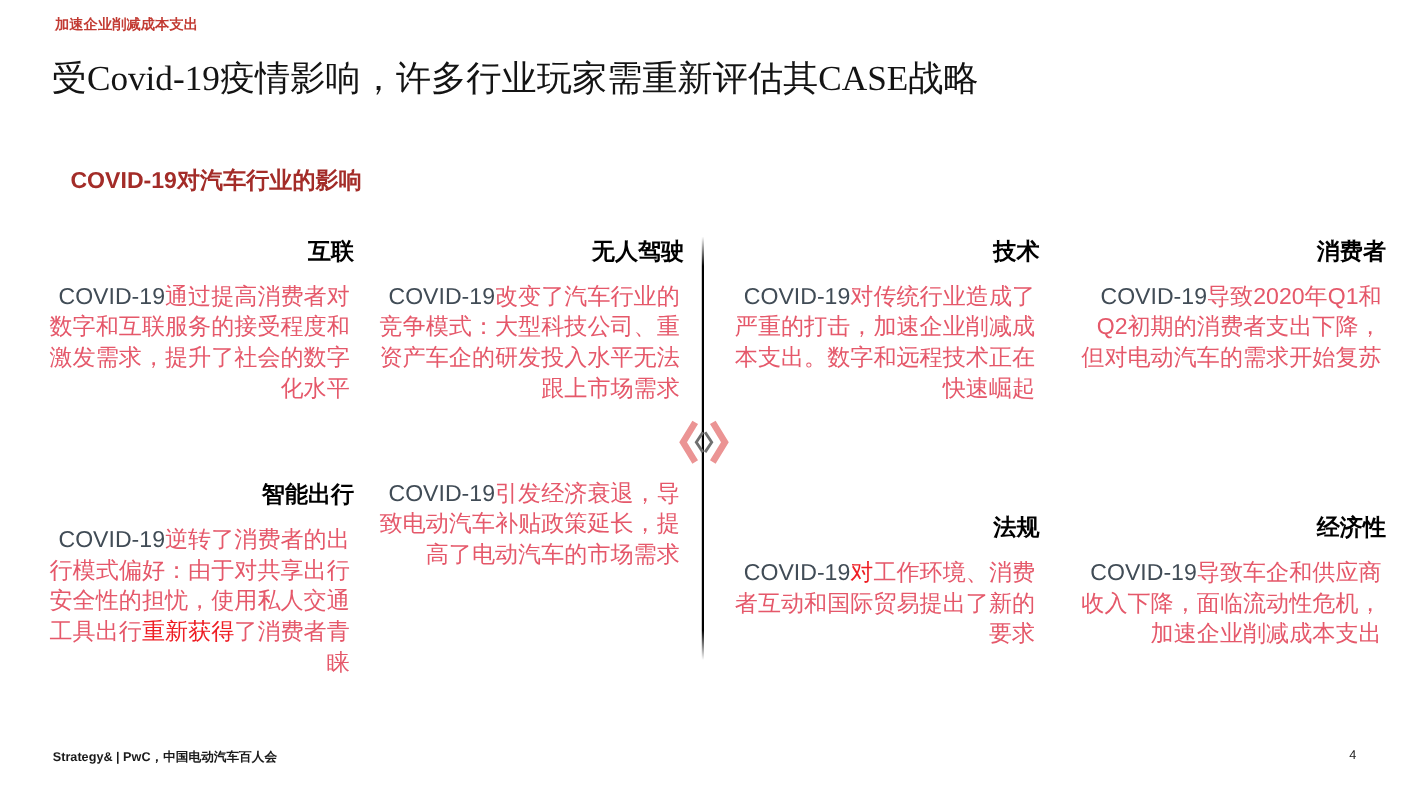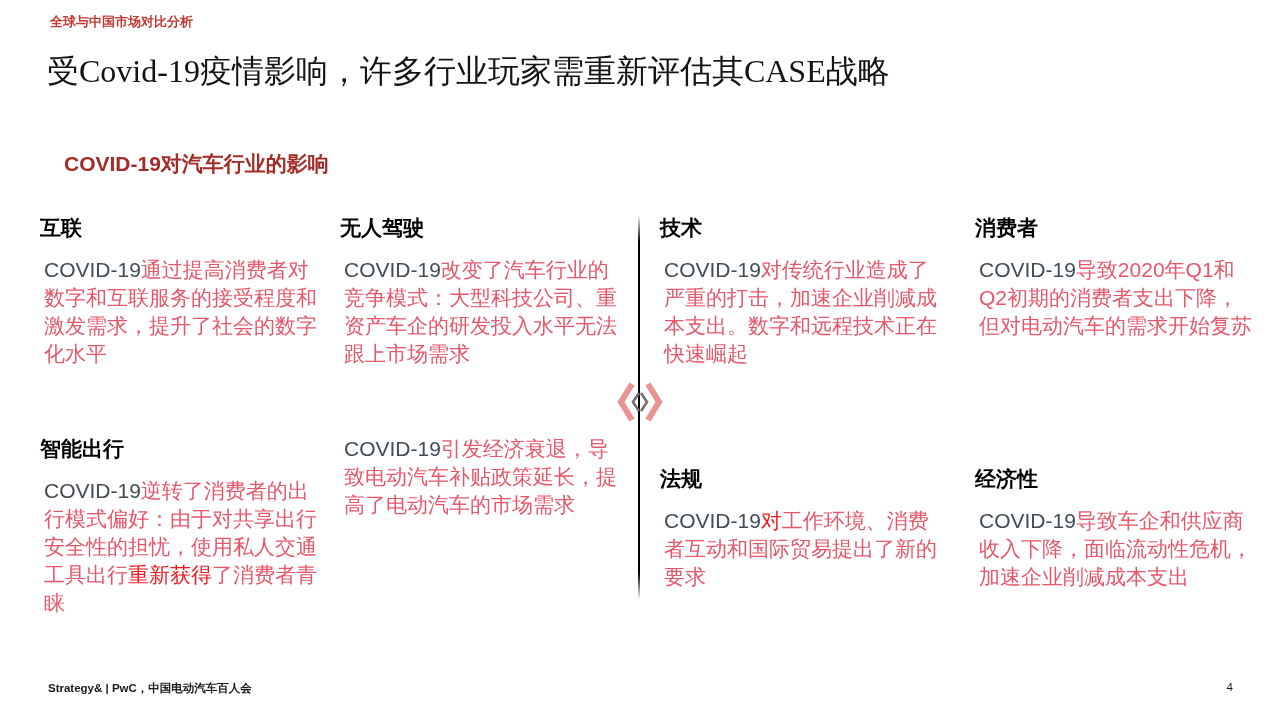--- a/index.html
+++ b/index.html
@@ -19,21 +19,21 @@
   .subtitle {
     position:absolute; left:48px; top:134px; margin:16px;
     font-size:21px; font-weight:700; color:var(--subtitle,#a32c28);
   }
   .half {
     position:absolute; top:214px; display:grid;
     grid-template-columns:1fr 1fr; grid-template-rows:221px auto; column-gap:18px;
   }
   .half.left  { left:40px;  width:582px; }
   .half.right { left:660px; width:600px;gap:30px; }
-  .card { text-align:left; }
+  .card { text-align:right; }
   .card-header {
     font-size:21px; font-weight:700; color:#000000; margin:0 0 14px 0;
   }
   .card-body {
     font-size:21px; line-height:28px; margin:0; padding:0 4px;
     color:var(--body_pink,#e5586a); font-weight:400;
   }
   .covid { color:var(--covid_gray,#414c56); }
   .hl { color:var(--highlight_red,#ee1d23); }
   .divider {
@@ -52,21 +52,21 @@
   .footer-page {
     position:absolute; right:46px; top:681px;
     font-size:11.5px; font-weight:400; color:#1a1a1a;
   }
 </style>
 </head>
 <body>
 
 <div class="slide">
 
-  <div class="eyebrow">全球与中国市场对比分析</div>
+  <div class="eyebrow">加速企业削减成本支出</div>
   <h1 class="title">受Covid-19疫情影响，许多行业玩家需重新评估其CASE战略</h1>
   <h2 class="subtitle">COVID-19对汽车行业的影响</h2>
 
   <div class="half left">
     <div class="card">
       <div class="card-header">互联</div>
       <p class="card-body"><span class="covid">COVID-19</span><span><span>通过提高消费者对数字和互联服务的接受程度和激发需求，提升了社会的数字化水平</span></span></p>
     </div>
     <div class="card">
       <div class="card-header">无人驾驶</div>

